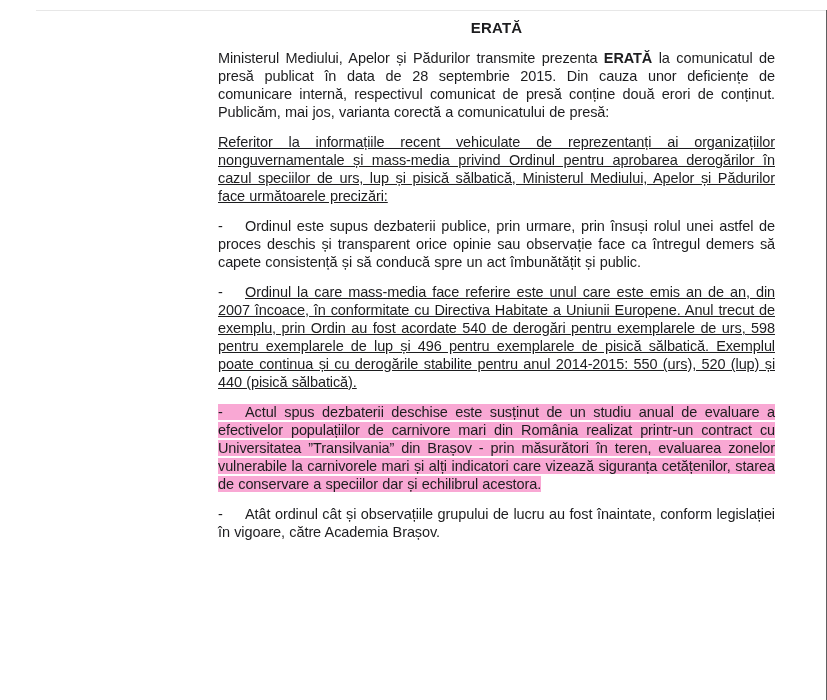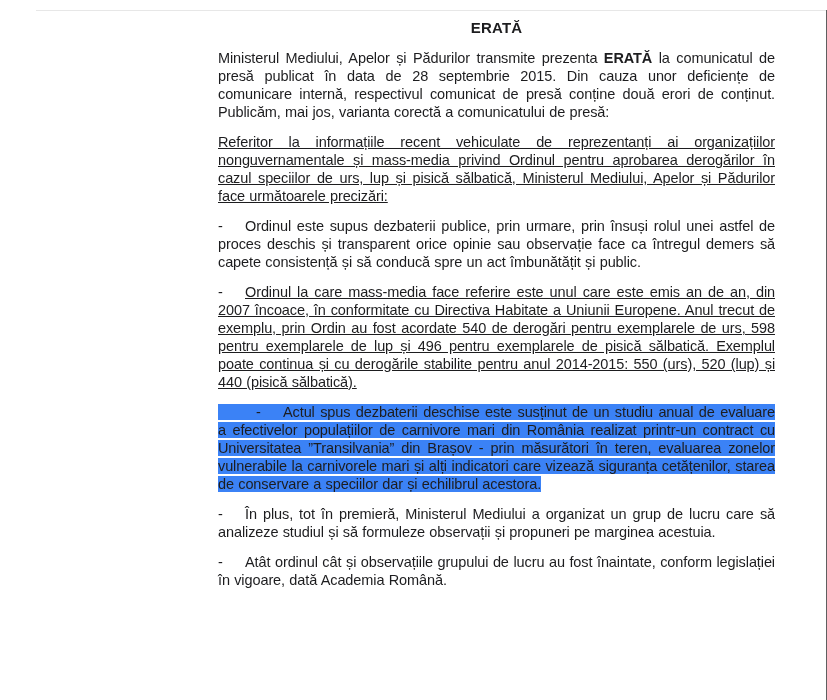--- a/index.html
+++ b/index.html
@@ -53,22 +53,21 @@
   .bullet-3     { margin-top: 8px; }
   .bullet-4     { margin-top: 2px; }
   .bullet-5     { margin-top: 2px; }
   .bullet-6     { margin-top: 2px; }
   .dash {
     display: inline-block;
     width: 27px;
   }
   .bold { font-weight: bold; }
   .hl {
-    background: #3b82f6;
-    padding-left: 38px;
+    background: #f9a8d4;
   }
 </style>
 </head>
 <body>
 
 <div class="page">
 
   <div class="top-edge"></div>
   <div class="right-edge"></div>
 
@@ -80,18 +79,17 @@
 
     <p class="body-text para-refer">Referitor la informațiile recent vehiculate de reprezentanți ai organizațiilor nonguvernamentale și mass-media privind Ordinul pentru aprobarea derogărilor în cazul speciilor de urs, lup și pisică sălbatică, Ministerul Mediului, Apelor și Pădurilor face următoarele precizări:</p>
 
     <p class="body-text bullet-1"><span class="dash">-</span><span>Ordinul este supus dezbaterii publice, prin urmare, prin însuși rolul unei astfel de proces deschis și transparent orice opinie sau observație face ca întregul demers să capete consistență și să conducă spre un act îmbunătățit și public.</span></p>
 
     <p class="body-text bullet-2"><span class="dash">-</span><span>Ordinul la care mass-media face referire este unul care este emis an de an, din 2007 încoace, în conformitate cu Directiva Habitate a Uniunii Europene. Anul trecut de exemplu, prin Ordin au fost acordate 540 de derogări pentru exemplarele de urs, 598 pentru exemplarele de lup și 496 pentru exemplarele de pisică sălbatică. Exemplul poate continua și cu derogările stabilite pentru anul 2014-2015: 550 (urs), 520 (lup) și 440 (pisică sălbatică).</span></p>
 
 
     <p class="body-text bullet-4"><span class="hl"><span class="dash">-</span><span>Actul spus dezbaterii deschise este susținut de un studiu anual de evaluare a efectivelor populațiilor de carnivore mari din România realizat printr-un contract cu Universitatea ”Transilvania” din Brașov - prin măsurători în teren, evaluarea zonelor vulnerabile la carnivorele mari și alți indicatori care vizează siguranța cetățenilor, starea de conservare a speciilor dar și echilibrul acestora.</span></span></p>
 
-    <p class="body-text bullet-5"><span class="dash">-</span><span>În plus, tot în premieră, Ministerul Mediului a organizat un grup de lucru care să analizeze studiul și să formuleze observații și propuneri pe marginea acestuia.</span></p>
 
-    <p class="body-text bullet-6"><span class="dash">-</span><span>Atât ordinul cât și observațiile grupului de lucru au fost înaintate, conform legislației în vigoare, dată Academia Română.</span></p>
+    <p class="body-text bullet-6"><span class="dash">-</span><span>Atât ordinul cât și observațiile grupului de lucru au fost înaintate, conform legislației în vigoare, către Academia Brașov.</span></p>
 
   </div>
 </div>
 
 </body></html>

